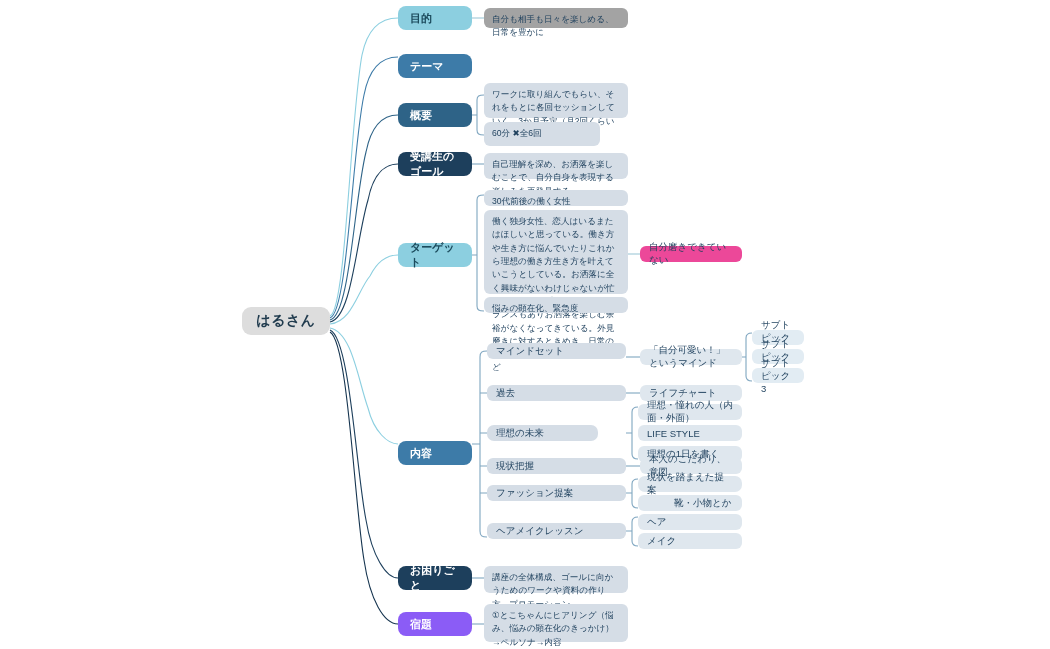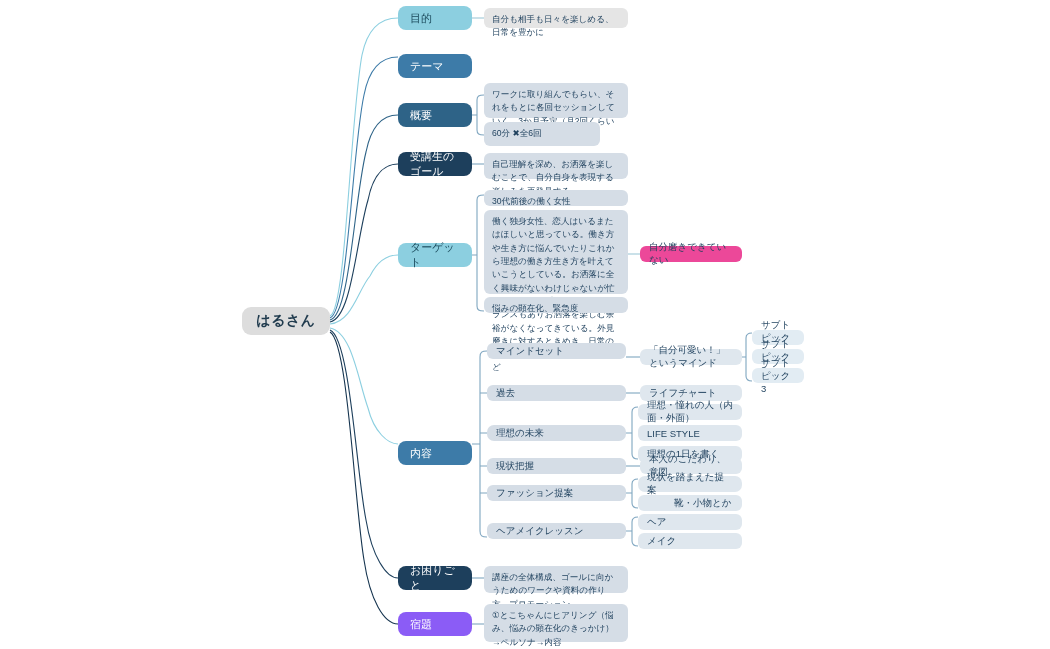--- a/index.html
+++ b/index.html
@@ -15,40 +15,40 @@
     display:flex;align-items:center;
   }
 
   
   .root{
     background:#dddddd;color:#1f3a4d;font-weight:bold;font-size:14px;
     border-radius:9px;justify-content:center;letter-spacing:.5px;
   }
 
   
-  .l1{color:#ffffff;font-weight:normal;font-size:11px;padding:0 12px;border-radius:8px;}
+  .l1{color:#ffffff;font-weight:bold;font-size:11px;padding:0 12px;border-radius:8px;}
   .l1.cyan{background:#8ccfe0;color:#1b4a5c;}
   .l1.steel{background:#3d7ba8;margin-top:9px;}
   .l1.mid{background:#2e6387;}
   .l1.navy{background:#1d3f5c;}
   .l1.deep{background:#8b5cf6;}
 
   
   .l2{
     background:#d5dde6;color:#1d3f5c;font-size:9.5px;padding:0 9px;border-radius:6px;
   }
   .l2.tint{background:#ec4899;}
 
   
   .detail{
     position:absolute;box-sizing:border-box;border-radius:6px;
     background:#d5dde6;color:#1d3f5c;font-size:8.6px;line-height:1.55;
     padding:5px 8px;
   }
-  .detail.tint{background:#e5e5e5;}
+  .detail.tint{background:#a3a3a3;}
 
   
   .l3{background:#dfe7ee;color:#1d3f5c;font-size:9.5px;padding:0 9px;border-radius:6px;}
   .l3.sub{background:#e2ecf3;}
 </style>
 </head>
 <body>
 
 <div id="canvas">
 
@@ -127,21 +127,21 @@
   <div class="node l1 cyan" style="left:398px;top:243px;width:74px;height:24px;">ターゲット</div>
   <div class="detail" style="left:484px;top:190px;width:144px;height:16px;">30代前後の働く女性</div>
   <div class="detail" style="left:484px;top:210px;width:144px;height:84px;">働く独身女性、恋人はいるまたはほしいと思っている。働き方や生き方に悩んでいたりこれから理想の働き方生き方を叶えていこうとしている。お洒落に全く興味がないわけじゃないが忙しさや仕事とプライベートとバランスもありお洒落を楽しむ余裕がなくなってきている。外見磨きに対するときめき、日常のときめきが薄れてきている。など</div>
   <div class="detail" style="left:484px;top:297px;width:144px;height:16px;">悩みの顕在化、緊急度</div>
   <div class="node l2 tint" style="left:640px;top:246px;width:102px;height:16px;">自分磨きできていない</div>
 
   <div class="node l1 steel" style="left:398px;top:432px;width:74px;height:24px;">内容</div>
 
   <div class="node l2" style="left:487px;top:343px;width:139px;height:16px;">マインドセット</div>
   <div class="node l2" style="left:487px;top:385px;width:139px;height:16px;">過去</div>
-  <div class="node l2" style="left:487px;top:425px;width:139px;height:16px;border-radius:7px;">理想の未来</div>
+  <div class="node l2" style="left:487px;top:425px;width:111px;height:16px;border-radius:7px;">理想の未来</div>
   <div class="node l2" style="left:487px;top:458px;width:139px;height:16px;">現状把握</div>
   <div class="node l2" style="left:487px;top:485px;width:139px;height:16px;">ファッション提案</div>
   <div class="node l2" style="left:487px;top:523px;width:139px;height:16px;">ヘアメイクレッスン</div>
 
   <div class="node l3" style="left:640px;top:349px;width:102px;height:16px;">「自分可愛い！」というマインド</div>
   <div class="node l3 sub" style="left:752px;top:330px;width:52px;height:15px;">サブトピック 1</div>
   <div class="node l3 sub" style="left:752px;top:349px;width:52px;height:15px;">サブトピック 2</div>
   <div class="node l3 sub" style="left:752px;top:368px;width:52px;height:15px;">サブトピック 3</div>
 
   <div class="node l3" style="left:640px;top:385px;width:102px;height:16px;">ライフチャート</div>

